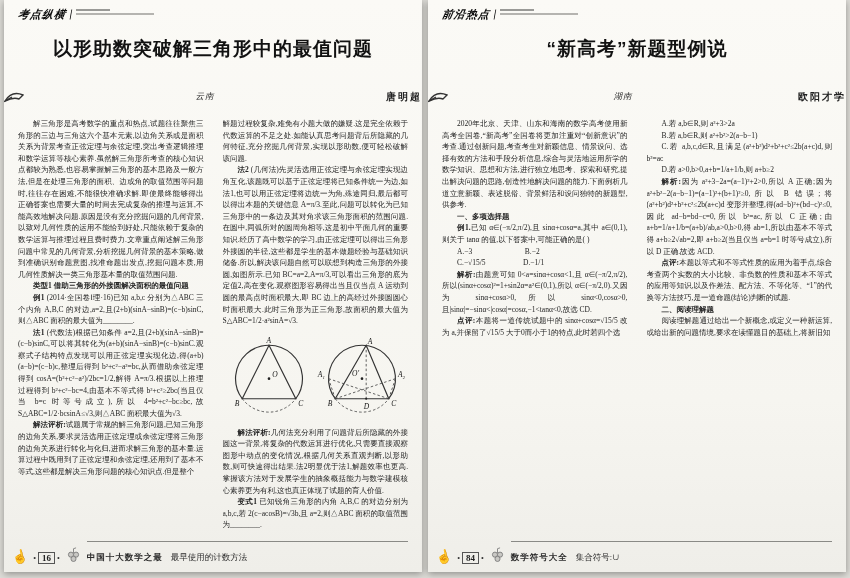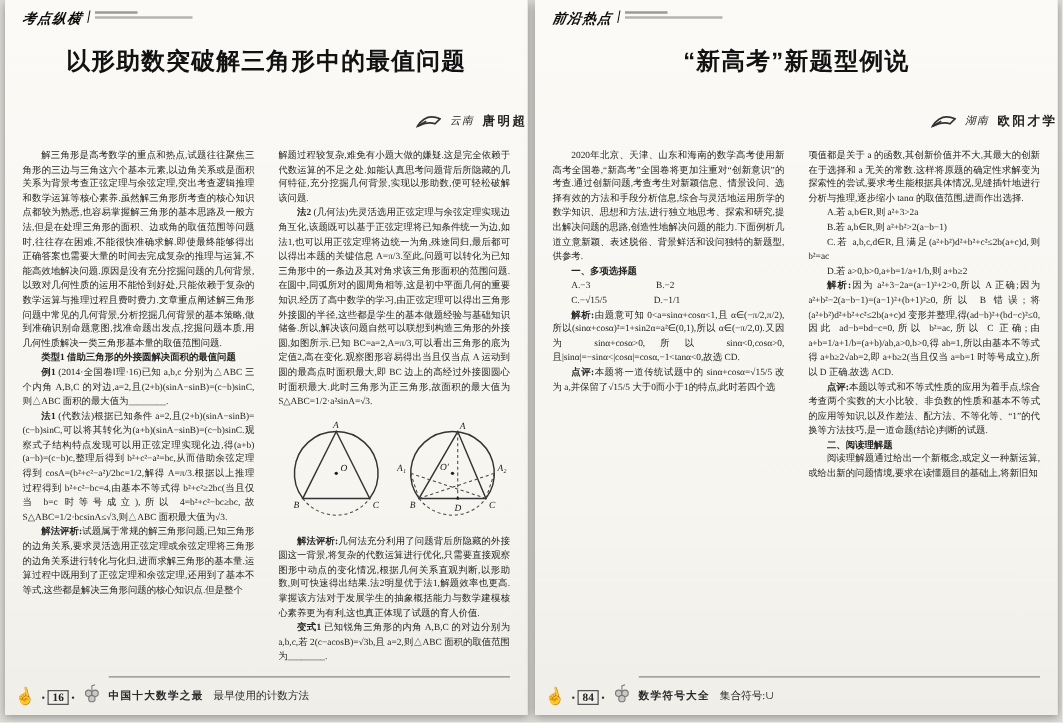--- a/index.html
+++ b/index.html
@@ -15,21 +15,21 @@
   .logo-main{font-family:"Liberation Sans",sans-serif;font-style:italic;font-weight:bold;
              font-size:11px;color:#0d0d0d;transform:skewX(-10deg);letter-spacing:1px;white-space:nowrap;}
   .logo-bar{font-weight:bold;font-size:11px;transform:skewX(-10deg);}
   .logo-sub{margin-top:2px;}
   .logo-sub div{height:2px;background:#9a9a97;margin-bottom:2px;}
   .logo-sub .l1{width:34px;} .logo-sub .l2{width:78px;background:#b5b4b0;}
 
   .ptitle{position:absolute;top:36px;left:0;right:0;text-align:center;
           font-family:"Liberation Sans",sans-serif;font-weight:bold;font-size:19px;
           letter-spacing:1px;color:#121212;}
-  .byline{position:absolute;top:90px;left:0;right:0;display:flex;justify-content:flex-end;
+  .byline{position:absolute;top:90px;left:0;right:0;display:flex;justify-content:space-between;
           align-items:center;gap:7px;color:#222;}
   .pen{width:20px;height:12px;}
   .pen path{fill:none;stroke:#333;stroke-width:1.4;}
   .region{font-style:italic;font-size:8.5px;letter-spacing:1px;}
   .name{font-weight:bold;font-size:10px;letter-spacing:2px;}
 
   .cols{position:absolute;top:118px;left:14px;right:14px;display:flex;gap:19px;}
   .col{width:190px;height:412px;overflow:hidden;font-size:7.5px;line-height:11.6px;
        text-align:justify;color:#242424;}
   .col p{margin:0;text-indent:2em;}
@@ -161,27 +161,27 @@
           <path d="M1 10 C6 2 12 1 19 4 L15 8 C10 6 5 8 1 10 Z"></path>
           <path d="M1 10 L8 6"></path>
         </svg>
       <span class="region">湖南</span>
       <span class="name">欧阳才学</span>
     </div>
     <div class="cols">
       <div class="col">
           <p>2020年北京、天津、山东和海南的数学高考使用新高考全国卷,“新高考”全国卷将更加注重对“创新意识”的考查.通过创新问题,考查考生对新颖信息、情景设问、选择有效的方法和手段分析信息,综合与灵活地运用所学的数学知识、思想和方法,进行独立地思考、探索和研究,提出解决问题的思路,创造性地解决问题的能力.下面例析几道立意新颖、表述脱俗、背景鲜活和设问独特的新题型,供参考.</p>
           <p class="heading">一、多项选择题</p>
+          <p><b>例1.</b>已知 α∈(−π/2,π/2),且 sinα+cosα=a,其中 a∈(0,1),则关于 tanα 的值,以下答案中,可能正确的是(    )</p>
           <p class="optrow">A.−3　　　　　　　B.−2</p>
           <p class="optrow">C.−√15/5　　　　　D.−1/1</p>
           <p><b>解析:</b>由题意可知 0&lt;a=sinα+cosα&lt;1,且 α∈(−π/2,π/2),所以(sinα+cosα)²=1+sin2α=a²∈(0,1),所以 α∈(−π/2,0).又因为 sinα+cosα&gt;0,所以 sinα&lt;0,cosα&gt;0,且|sinα|=−sinα&lt;|cosα|=cosα,−1&lt;tanα&lt;0,故选 CD.</p>
           <p><b>点评:</b>本题将一道传统试题中的 sinα+cosα=√15/5 改为 a,并保留了√15/5 大于0而小于1的特点,此时若四个选</p>
         </div>
       <div class="col">
-          <p class="noindent">项值都是关于 a 的函数,其创新价值并不大,其最大的创新在于选择和 a 无关的常数.这样将原题的确定性求解变为探索性的尝试,要求考生能根据具体情况,见缝插针地进行分析与推理,逐步缩小 tanα 的取值范围,进而作出选择.</p>
           <p class="optrow">A.若 a,b∈R,则 a²+3&gt;2a</p>
           <p class="optrow">B.若 a,b∈R,则 a²+b²&gt;2(a−b−1)</p>
           <p class="optrow">C.若 a,b,c,d∈R,且满足(a²+b²)d²+b²+c²≤2b(a+c)d,则 b²=ac</p>
           <p class="optrow">D.若 a&gt;0,b&gt;0,a+b=1/a+1/b,则 a+b≥2</p>
           <p><b>解析:</b>因为 a²+3−2a=(a−1)²+2&gt;0,所以 A 正确;因为 a²+b²−2(a−b−1)=(a−1)²+(b+1)²≥0,所以 B 错误;将(a²+b²)d²+b²+c²≤2b(a+c)d 变形并整理,得(ad−b)²+(bd−c)²≤0,因此 ad−b=bd−c=0,所以 b²=ac,所以 C 正确;由 a+b=1/a+1/b=(a+b)/ab,a&gt;0,b&gt;0,得 ab=1,所以由基本不等式得 a+b≥2√ab=2,即 a+b≥2(当且仅当 a=b=1 时等号成立),所以 D 正确.故选 ACD.</p>
           <p><b>点评:</b>本题以等式和不等式性质的应用为着手点,综合考查两个实数的大小比较、非负数的性质和基本不等式的应用等知识,以及作差法、配方法、不等化等、“1”的代换等方法技巧,是一道命题(结论)判断的试题.</p>
           <p class="heading">二、阅读理解题</p>
           <p>阅读理解题通过给出一个新概念,或定义一种新运算,或给出新的问题情境,要求在读懂题目的基础上,将新旧知</p>
         </div>
     </div>

